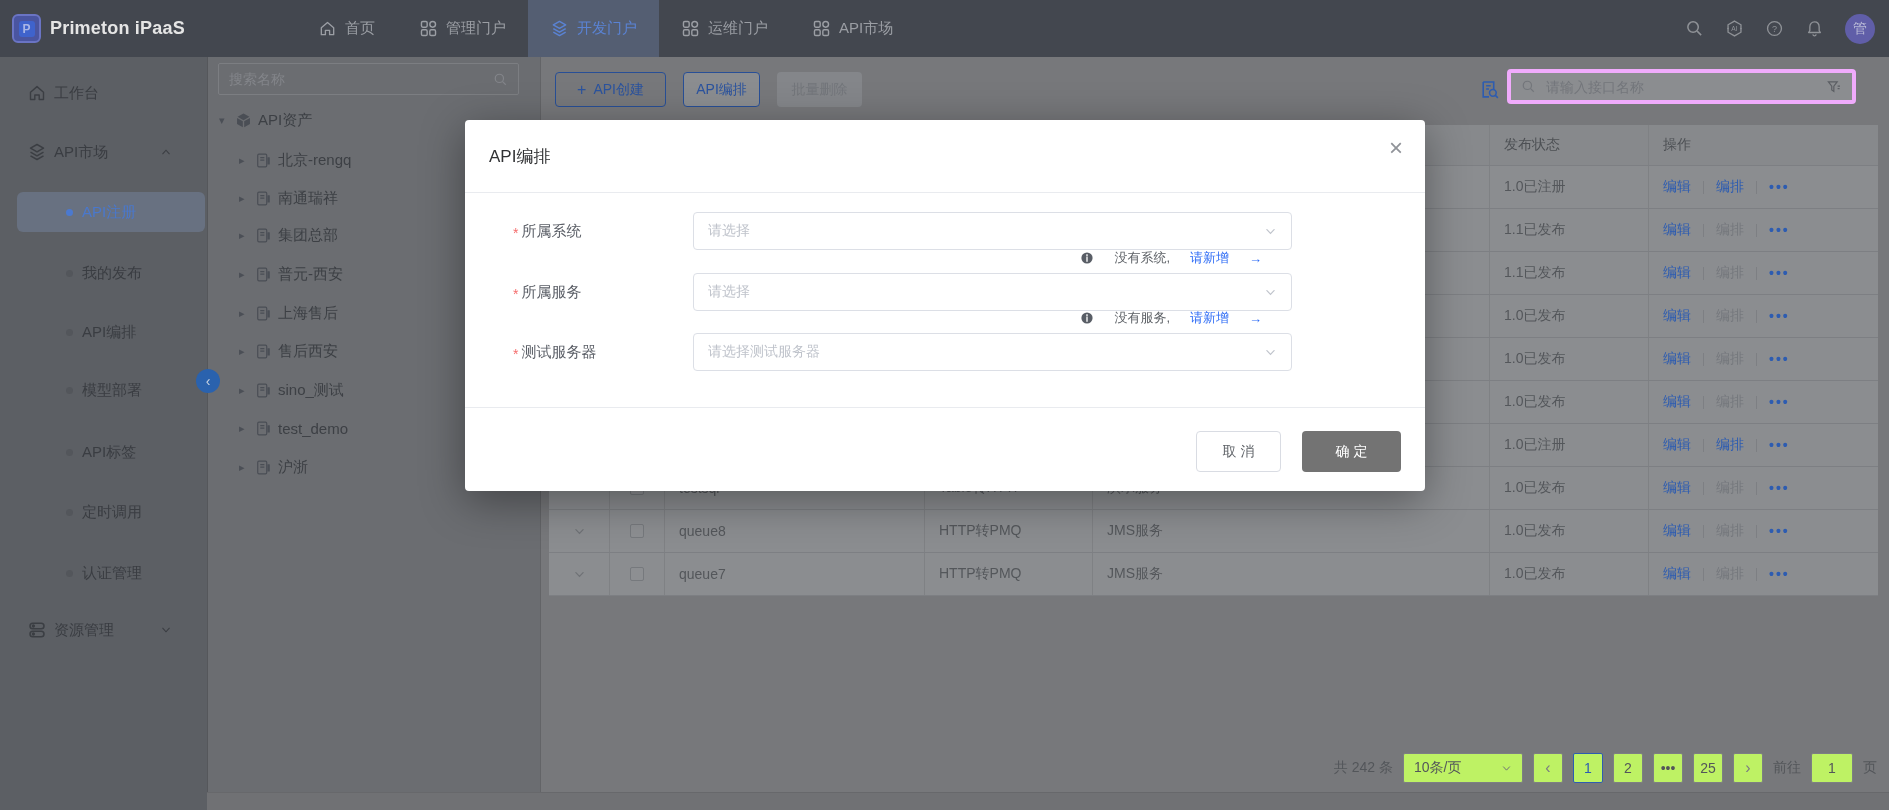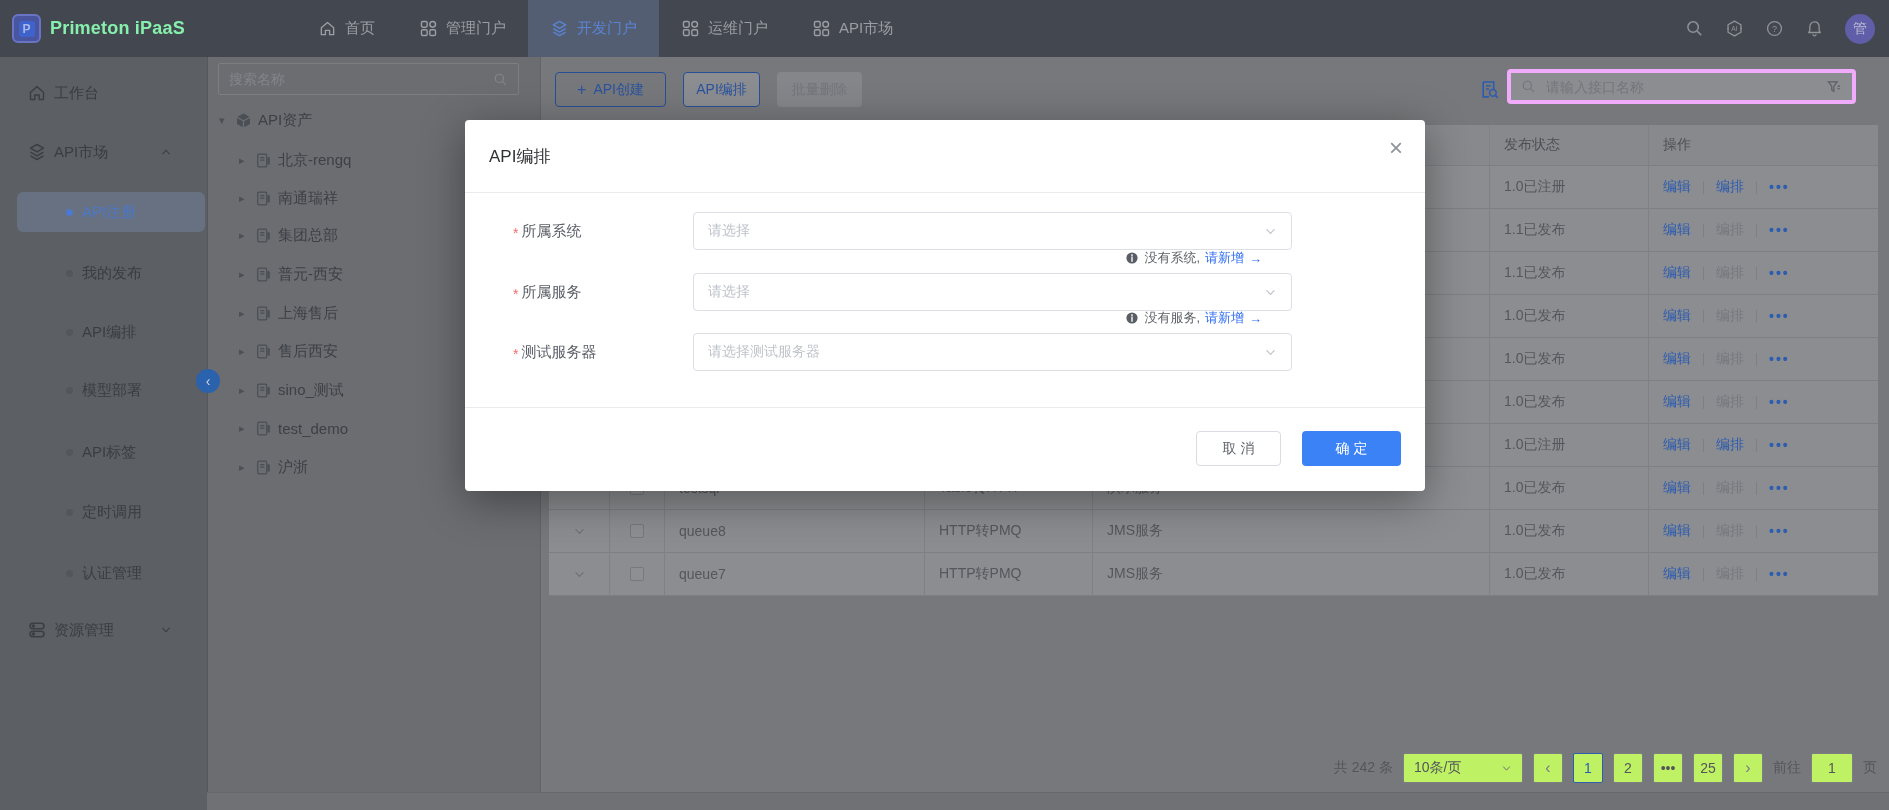--- a/index.html
+++ b/index.html
@@ -9,21 +9,21 @@
        background:#77787b;-webkit-font-smoothing:antialiased;}
   svg{display:block;}
 
   
   .navbar{position:absolute;left:0;top:0;width:1889px;height:57px;background:#43474f;z-index:10;}
   .logo{position:absolute;left:12px;top:14px;display:flex;align-items:center;gap:9px;}
   .logo-mark{width:29px;height:29px;border-radius:6px;background:#4a55a0;border:2px solid #6a74c4;
              display:flex;align-items:center;justify-content:center;}
   .logo-mark-inner{width:16px;height:16px;border-radius:3px;background:#3f63cc;color:#a9b6e6;
              font-weight:bold;font-size:12px;display:flex;align-items:center;justify-content:center;}
-  .logo-text{color:#86efac;font-weight:bold;font-size:18px;letter-spacing:.2px;}
+  .logo-text{color:#e5e5e5;font-weight:bold;font-size:18px;letter-spacing:.2px;}
   .nav-items{position:absolute;left:296px;top:0;height:57px;display:flex;}
   .nav-item{display:flex;align-items:center;gap:8px;padding:0 22px;height:57px;color:#9b9ea4;font-size:15px;cursor:pointer;}
   .nav-item.active{background:#545e72;color:#5a83d4;}
   .nav-item .ic{width:19px;height:19px;}
   .nav-right{position:absolute;right:14px;top:0;height:57px;display:flex;align-items:center;gap:21px;}
   .nav-right .ic{width:19px;height:19px;color:#8f9297;}
   .avatar{width:30px;height:30px;border-radius:50%;background:#605ea8;color:#b9bad6;
           display:flex;align-items:center;justify-content:center;font-size:14px;}
 
   
@@ -111,29 +111,29 @@
          display:flex;align-items:center;padding:0 24px;}
   .modal-title{font-size:17px;color:#303133;}
   .modal-close{position:absolute;right:22px;top:16px;font-size:24px;color:#909399;cursor:pointer;line-height:1;font-weight:300;}
   .m-row{position:absolute;left:0;height:38px;width:100%;}
   .m-label{position:absolute;left:48px;top:0;height:38px;display:flex;align-items:center;gap:3px;font-size:15px;color:#5a5e66;}
   .m-star{color:#f56c6c;font-size:14px;margin-top:3px;}
   .m-select{position:absolute;left:228px;top:0;width:599px;height:38px;border:1px solid #dcdfe6;border-radius:4px;
          display:flex;align-items:center;justify-content:space-between;padding:0 14px;cursor:pointer;}
   .m-ph{color:#bfc3cb;font-size:14px;}
   .m-select .ic{width:13px;height:13px;color:#c0c4cc;}
-  .m-hint{position:absolute;left:228px;width:569px;height:18px;display:flex;align-items:center;justify-content:flex-end;gap:5px;
+  .m-hint{position:absolute;left:228px;width:569px;height:18px;display:flex;align-items:center;justify-content:flex-end;gap:20px;
          font-size:13px;color:#5f6368;}
   .m-hint .ic{width:14px;height:14px;color:#595e66;}
   .m-hint .lnk2{color:#2e6cf5;cursor:pointer;}
   .modal-footer-line{position:absolute;left:0;right:0;top:287px;height:1px;background:#e9ebef;}
-  .m-btn{position:absolute;height:35px;border-radius:4px;display:flex;align-items:center;justify-content:center;
+  .m-btn{position:absolute;height:41px;border-radius:4px;display:flex;align-items:center;justify-content:center;
          font-size:14px;cursor:pointer;top:311px;}
   .m-cancel{left:731px;width:85px;background:#fff;border:1px solid #d9dce3;color:#5f6368;}
-  .m-ok{left:837px;width:99px;background:#3b82f6;color:#ffffff;}
+  .m-ok{left:837px;width:99px;background:#737373;color:#ffffff;}
 </style>
 </head>
 <body>
 
 <div class="app">
 
   <header class="navbar">
     <div class="logo">
       <div class="logo-mark">
         <div class="logo-mark-inner">P</div>

